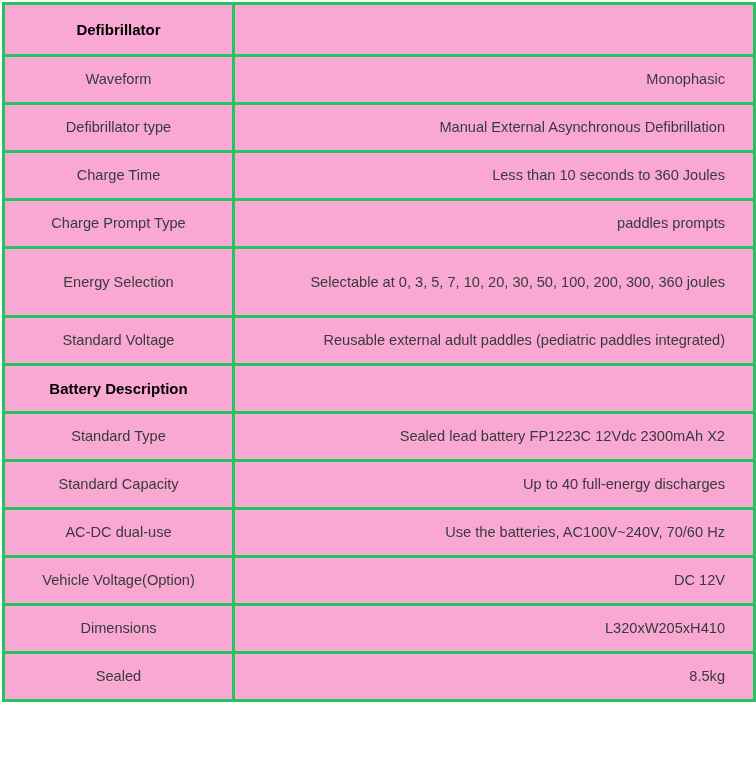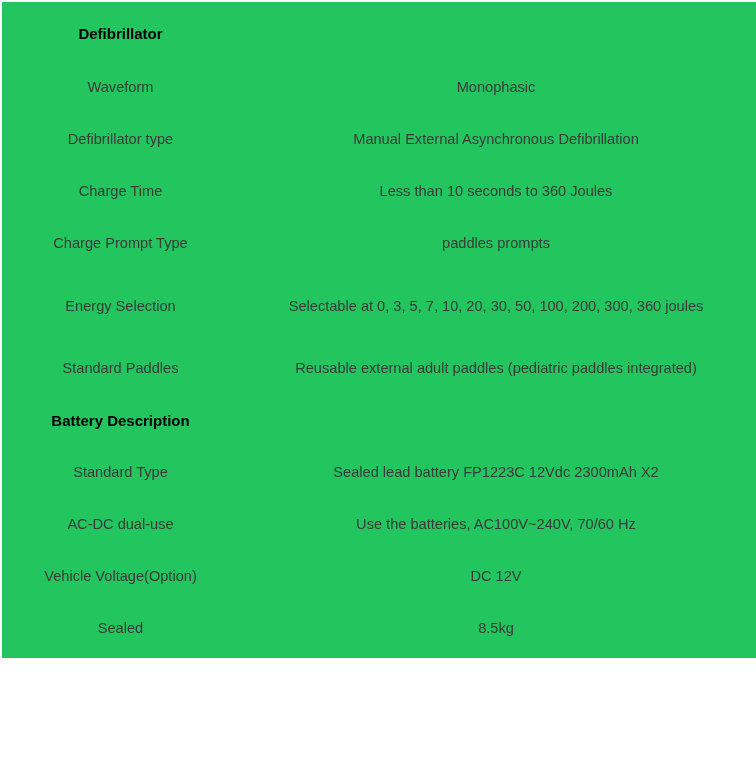--- a/index.html
+++ b/index.html
@@ -28,36 +28,36 @@
     top: 2px;
     width: 751px;
     border-collapse: collapse;
     table-layout: fixed;
     background: #ffffff;
   }
   table.spec-table col.col-label { width: 230px; }
   table.spec-table col.col-value { width: 521px; }
 
   table.spec-table td {
-    border: 7px solid #22c55e;
+    border: 3px solid #22c55e;
     padding: 0 28px;
     vertical-align: middle;
     color: #3a3a3a;
     font-size: 14.6px;
     line-height: 1.42;
-    background: #22c55e;
+    background: #f9a8d4;
   }
   td.cell-label {
     text-align: center;
     padding-left: 6px;
     padding-right: 6px;
     white-space: nowrap;
   }
   td.cell-value {
-    text-align: center;
+    text-align: right;
     padding-left: 12px;
     padding-right: 6px;
     margin-left: 8px;
   }
   tr.section-row td.cell-label {
     font-weight: bold;
     color: #000000;
     font-size: 15px;
   }
   tr.section-row td.cell-value {
@@ -97,38 +97,46 @@
         </tr>
         <tr class="data-row r-std">
           <td class="cell-label">Charge Prompt Type</td>
           <td class="cell-value">paddles prompts</td>
         </tr>
         <tr class="data-row r-tall">
           <td class="cell-label">Energy Selection</td>
           <td class="cell-value">Selectable at 0, 3, 5, 7, 10, 20, 30, 50, 100, 200, 300, 360 joules</td>
         </tr>
         <tr class="data-row r-std">
-          <td class="cell-label">Standard Paddles</td>
+          <td class="cell-label">Standard Voltage</td>
           <td class="cell-value">Reusable external adult paddles (pediatric paddles integrated)</td>
         </tr>
         <tr class="section-row r-std">
           <td class="cell-label">Battery Description</td>
           <td class="cell-value"></td>
         </tr>
         <tr class="data-row r-std">
           <td class="cell-label">Standard Type</td>
           <td class="cell-value">Sealed lead battery FP1223C 12Vdc 2300mAh X2</td>
         </tr>
         <tr class="data-row r-std">
+          <td class="cell-label">Standard Capacity</td>
+          <td class="cell-value">Up to 40 full-energy discharges</td>
+        </tr>
+        <tr class="data-row r-std">
           <td class="cell-label">AC-DC dual-use</td>
           <td class="cell-value">Use the batteries, AC100V~240V, 70/60 Hz</td>
         </tr>
         <tr class="data-row r-std">
           <td class="cell-label">Vehicle Voltage(Option)</td>
           <td class="cell-value">DC 12V</td>
+        </tr>
+        <tr class="data-row r-std">
+          <td class="cell-label">Dimensions</td>
+          <td class="cell-value">L320xW205xH410</td>
         </tr>
         <tr class="data-row r-last">
           <td class="cell-label">Sealed</td>
           <td class="cell-value">8.5kg</td>
         </tr>
       </tbody>
   </table>
 </div>
 
 </body></html>

